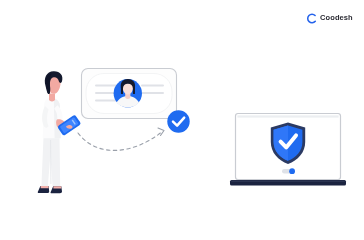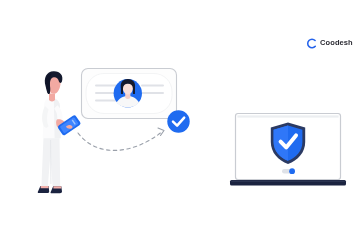--- a/index.html
+++ b/index.html
@@ -15,21 +15,21 @@
     width: 364px;
     height: 205px;
     background: #ffffff;
     overflow: hidden;
   }
 
   
   #brand {
     position: absolute;
     left: 306px;
-    top: 36px;
+    top: 11px;
     display: flex;
     align-items: center;
     gap: 3px;
     height: 14px;
   }
   #brand .brand-mark {
     width: 11px;
     height: 11px;
     display: block;
   }

